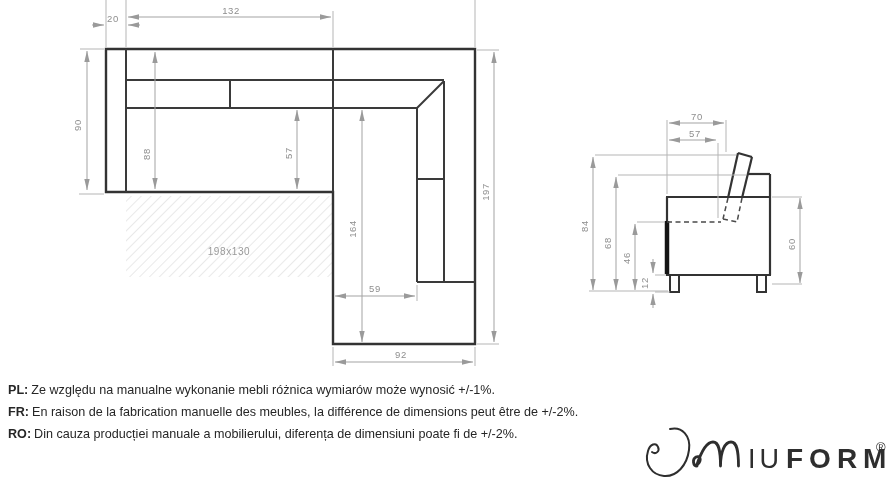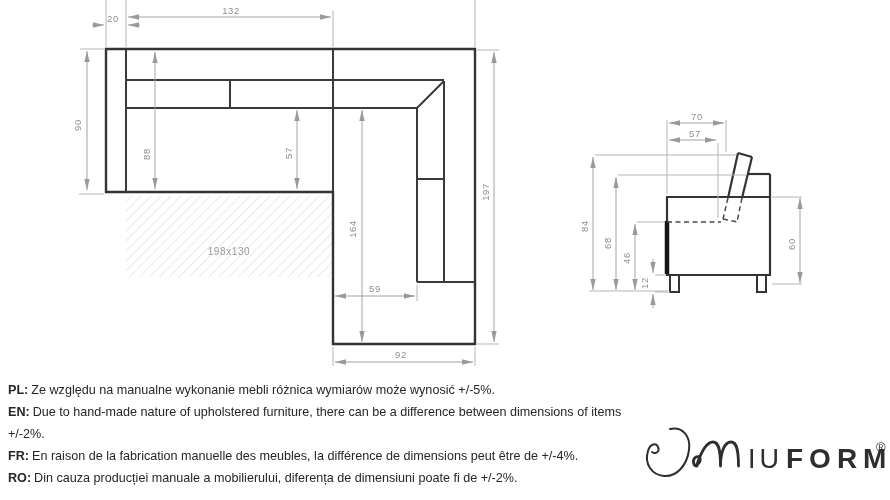--- a/index.html
+++ b/index.html
@@ -164,23 +164,22 @@
     <text class="dim-text" x="695" y="137" text-anchor="middle">57</text>
     <text class="dim-text" text-anchor="middle" transform="rotate(-90 588 226)" x="588" y="226">84</text>
     <text class="dim-text" text-anchor="middle" transform="rotate(-90 611 243)" x="611" y="243">68</text>
     <text class="dim-text" text-anchor="middle" transform="rotate(-90 630 258)" x="630" y="258">46</text>
     <text class="dim-text" text-anchor="middle" transform="rotate(-90 648 283)" x="648" y="283">12</text>
     <text class="dim-text" text-anchor="middle" transform="rotate(-90 795 244)" x="795" y="244">60</text>
   </g>
 </svg>
 
 <div class="notes">
-  <div class="note"><span class="lang">PL:</span><span>Ze względu na manualne wykonanie mebli różnica wymiarów może wynosić +/-5%.</span></div>
-  <div class="note"><span class="lang">EN:</span><span>Due to hand-made nature of upholstered furniture, there can be a difference between dimensions of items +/-2%.</span></div>
-  <div class="note"><span class="lang">FR:</span><span>En raison de la fabrication manuelle des meubles, la différence de dimensions peut être de +/-4%.</span></div>
+  <div class="note"><span class="lang">PL:</span><span>Ze względu na manualne wykonanie mebli różnica wymiarów może wynosić +/-1%.</span></div>
+  <div class="note"><span class="lang">FR:</span><span>En raison de la fabrication manuelle des meubles, la différence de dimensions peut être de +/-2%.</span></div>
   <div class="note"><span class="lang">RO:</span><span>Din cauza producției manuale a mobilierului, diferența de dimensiuni poate fi de +/-2%.</span></div>
 </div>
 
 <svg class="logo" width="250" height="100" viewBox="0 0 250 100">
 
   <path d="M30,31 C42,28 51,38 49,52 C47,67 37,79 24,78 C12,77 4,66 8,53 C10,46 16,44 18,49 C20,53 16,57 12,54" fill="none" stroke="#2e2e2e" stroke-width="2" stroke-linecap="round"></path>
 
   <path d="M57,68 C53,68 52,61 56,59 C60,57 62,62 58,66 L56.5,68
            C61,54 67,44 73,44 C79,44 80.5,53 80.5,68
            C80.5,53 85,44 91,44 C97,44 98.5,53 98.5,68" fill="none" stroke="#2e2e2e" stroke-width="2.8" stroke-linecap="round" stroke-linejoin="round"></path>

